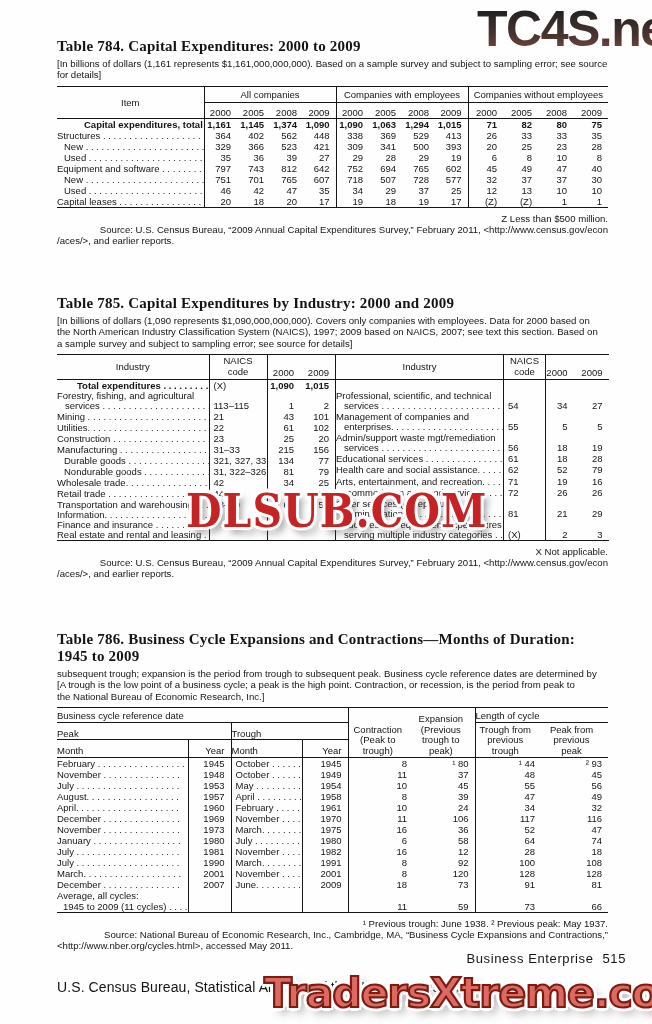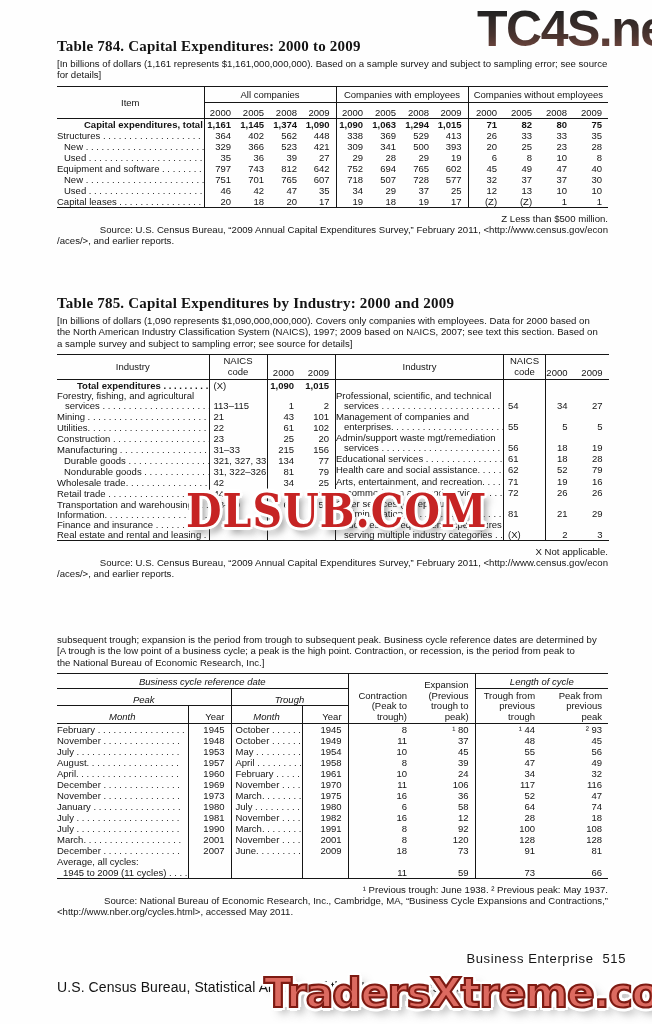--- a/index.html
+++ b/index.html
@@ -38,22 +38,22 @@
   .t785wrap table{margin-top:0;}
   #t785L{width:278px;} #t785R{width:273px;}
   .t785wrap thead th{height:24px;vertical-align:middle;text-align:center;line-height:10.5px;overflow:hidden;}
   .t785wrap thead th.pre{white-space:pre-line;}
   .t785wrap thead th.yh{vertical-align:bottom;text-align:right;padding-right:6px;}
   .t785wrap tbody td{vertical-align:bottom;}
   .t785wrap tbody td.code,.t785wrap tbody td.num{height:10px;}
   
   #t786{width:551px;}
   #t786 thead th{vertical-align:bottom;line-height:10.6px;overflow:hidden;}
-  #t786 thead th.pre{white-space:pre-line;text-align:right;padding-right:6px;padding-top:2px;}
-  #t786 thead th.ctr{text-align:center;font-style:italic;}
+  #t786 thead th.pre{white-space:pre-line;padding-right:6px;padding-top:2px;}
+  #t786 thead th.ctr{text-align:left;}
   #t786 thead tr{height:15px;}
   #t786 tbody td{height:11px;vertical-align:bottom;}
   #t786 tbody .lline{line-height:11px;}
   #t786 .lline.l2{padding-left:6px;}
   .fn{font-size:9.6px;line-height:11.3px;margin-top:5px;}
   .fi{padding-left:18px;text-align:right;}
   
   #footer-right{position:absolute;right:26px;top:951px;font-size:13px;letter-spacing:.6px;}
   #footer-right .pg{margin-left:9px;}
   #footer-left{position:absolute;left:57px;top:979px;font-size:14px;letter-spacing:.1px;}
@@ -566,20 +566,24 @@
       </table>
     </div>
     <div class="fn">
       <div class="fi">X Not applicable.</div>
       <div class="fi">Source: U.S. Census Bureau, “2009 Annual Capital Expenditures Survey,” February 2011, &lt;http://www.census.gov/econ</div>
       <div>/aces/&gt;, and earlier reports.</div>
     </div>
   </div>
 
   <div class="sec" id="s786">
+    <div class="title">
+      <div>Table 786. Business Cycle Expansions and Contractions—Months of Duration:</div>
+      <div>1945 to 2009</div>
+    </div>
     <div class="note">
       <div>subsequent trough; expansion is the period from trough to subsequent peak. Business cycle reference dates are determined by</div>
       <div>[A trough is the low point of a business cycle; a peak is the high point. Contraction, or recession, is the period from peak to</div>
       <div>the National Bureau of Economic Research, Inc.]</div>
     </div>
     <table id="t786">
       <colgroup>
         <col style="width:131px">
           <col style="width:43px">
           <col style="width:71px">

